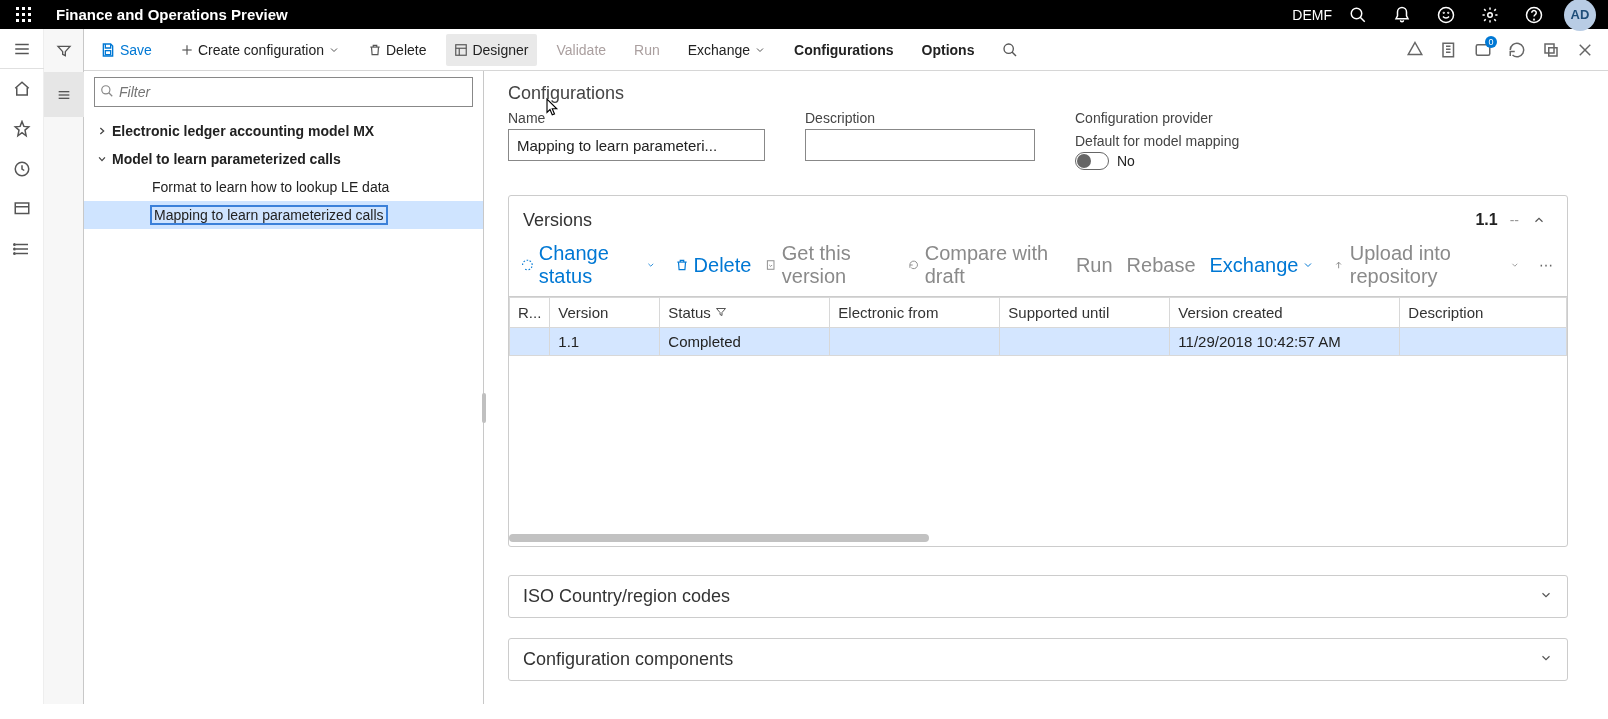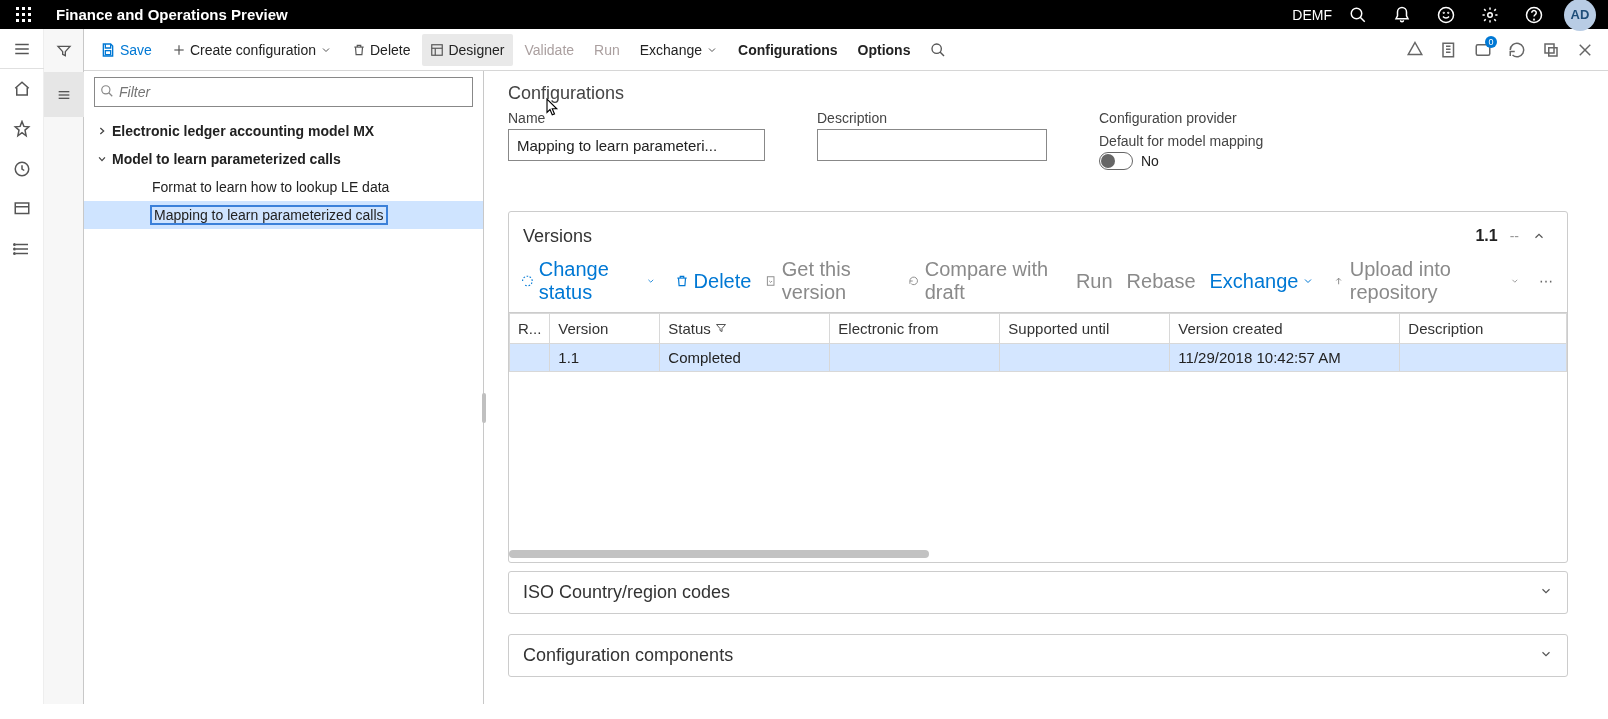--- a/index.html
+++ b/index.html
@@ -37,21 +37,21 @@
   .iconrail .rail-btn{width:44px;height:40px;display:flex;align-items:center;justify-content:center;cursor:pointer;}
   .iconrail svg{stroke:#555;fill:none;}
   .iconrail .hamb{border-bottom:1px solid #e0e0e0;}
 
   .minirail{width:40px;background:#f7f7f7;border-right:1px solid var(--border);display:flex;flex-direction:column;align-items:center;}
   .minirail .mr-btn{width:40px;height:44px;display:flex;align-items:center;justify-content:center;cursor:pointer;border-bottom:1px solid #e6e6e6;}
   .minirail .mr-btn.active{background:#e6e6e6;}
   .minirail svg{stroke:#555;fill:none;}
 
   
-  .cmdbar{height:42px;display:flex;align-items:center;border-bottom:1px solid #d6d6d6;padding:0 6px;}
+  .cmdbar{height:42px;display:flex;align-items:center;border-bottom:1px solid #d6d6d6;padding:0 6px;gap:8px;}
   .cmdbar .cmd{display:flex;align-items:center;height:32px;padding:0 8px;margin:0 2px;cursor:pointer;border-radius:2px;color:#222;white-space:nowrap;}
   .cmdbar .cmd.hover{background:#e9e9e9;}
   .cmdbar .cmd.primary{color:var(--accent);}
   .cmdbar .cmd.disabled{color:#aa9f9f;cursor:default;}
   .cmdbar .cmd svg{stroke:#555;fill:none;margin-right:4px;}
   .cmdbar .cmd.primary svg{stroke:var(--accent);}
   .cmdbar .cmd .chev{margin-left:4px;margin-right:0;}
   .cmdbar .bold{font-weight:600;}
   .cmdbar .spacer{flex:1;}
   .cmdbar .end-icons{display:flex;align-items:center;}
@@ -79,21 +79,21 @@
   .indent-1{padding-left:10px;}
   .indent-2{padding-left:22px;}
   .indent-3{padding-left:50px;}
   .splitter-handle{position:absolute;right:-6px;top:50%;width:10px;height:40px;display:flex;align-items:center;justify-content:center;}
   .splitter-handle .grip{width:4px;height:30px;background:#c0c0c0;border-radius:2px;}
 
   
   .details{flex:1;display:flex;flex-direction:column;padding:10px 0 0 24px;overflow:hidden;}
   .sec-title{font-size:18px;color:#444;margin:2px 0 6px 0;}
 
-  .fieldrow{display:flex;gap:52px;margin-bottom:20px;}
+  .fieldrow{display:flex;gap:40px;margin-bottom:4px;}
   .fld{display:flex;flex-direction:column;}
   .fld label{font-size:14px;color:#444;margin-bottom:3px;}
   .fld input[type=text]{height:32px;border:1px solid #888;padding:2px 8px;font-size:15px;background:#fff;}
   .fld input.ro{background:#fff;color:#222;}
   .fld .link-input{height:32px;border:1px solid #888;padding:4px 8px;font-size:15px;display:flex;align-items:center;color:var(--accent);cursor:pointer;}
   .fld.nm input{width:257px;}
   .fld.desc input{width:230px;}
   .fld.cc input{width:170px;}
   .fld.prov .link-input{width:230px;}
   .toggle-block{margin-top:4px;}
@@ -127,21 +127,21 @@
   .grid th{font-weight:400;text-align:left;padding:6px 8px;border:1px solid #d8d8d8;font-size:15px;color:#333;background:#fff;white-space:nowrap;}
   .grid th .filticon{margin-left:4px;}
   .grid td{padding:5px 8px;border:1px solid #d8d8d8;font-size:15px;}
   .grid tr.sel td{background:var(--row-selected);}
 
   .scrollbar-fake{height:12px;margin:8px 0 0 0;}
   .scrollbar-fake .track{height:8px;background:transparent;}
   .scrollbar-fake .thumb{height:8px;width:420px;background:#c2c2c2;border-radius:4px;}
 
   
-  .collapsed-sec{display:flex;align-items:center;justify-content:space-between;border:1px solid #ccc;border-radius:3px;padding:10px 14px;margin-top:8px;margin-right:40px;cursor:pointer;}
+  .collapsed-sec{display:flex;align-items:center;justify-content:space-between;border:1px solid #ccc;border-radius:3px;padding:10px 14px;margin-top:28px;margin-right:40px;cursor:pointer;}
   .collapsed-sec .h{font-size:18px;color:#333;}
   .collapsed-sec.cut{margin-top:20px;}
 
   
   .cursor-overlay{position:absolute;left:460px;top:68px;pointer-events:none;}
   .cursor-overlay svg{stroke:#000;fill:#fff;}
 
   .content-area{flex:1;position:relative;display:flex;flex-direction:column;}
 </style>
 </head>

